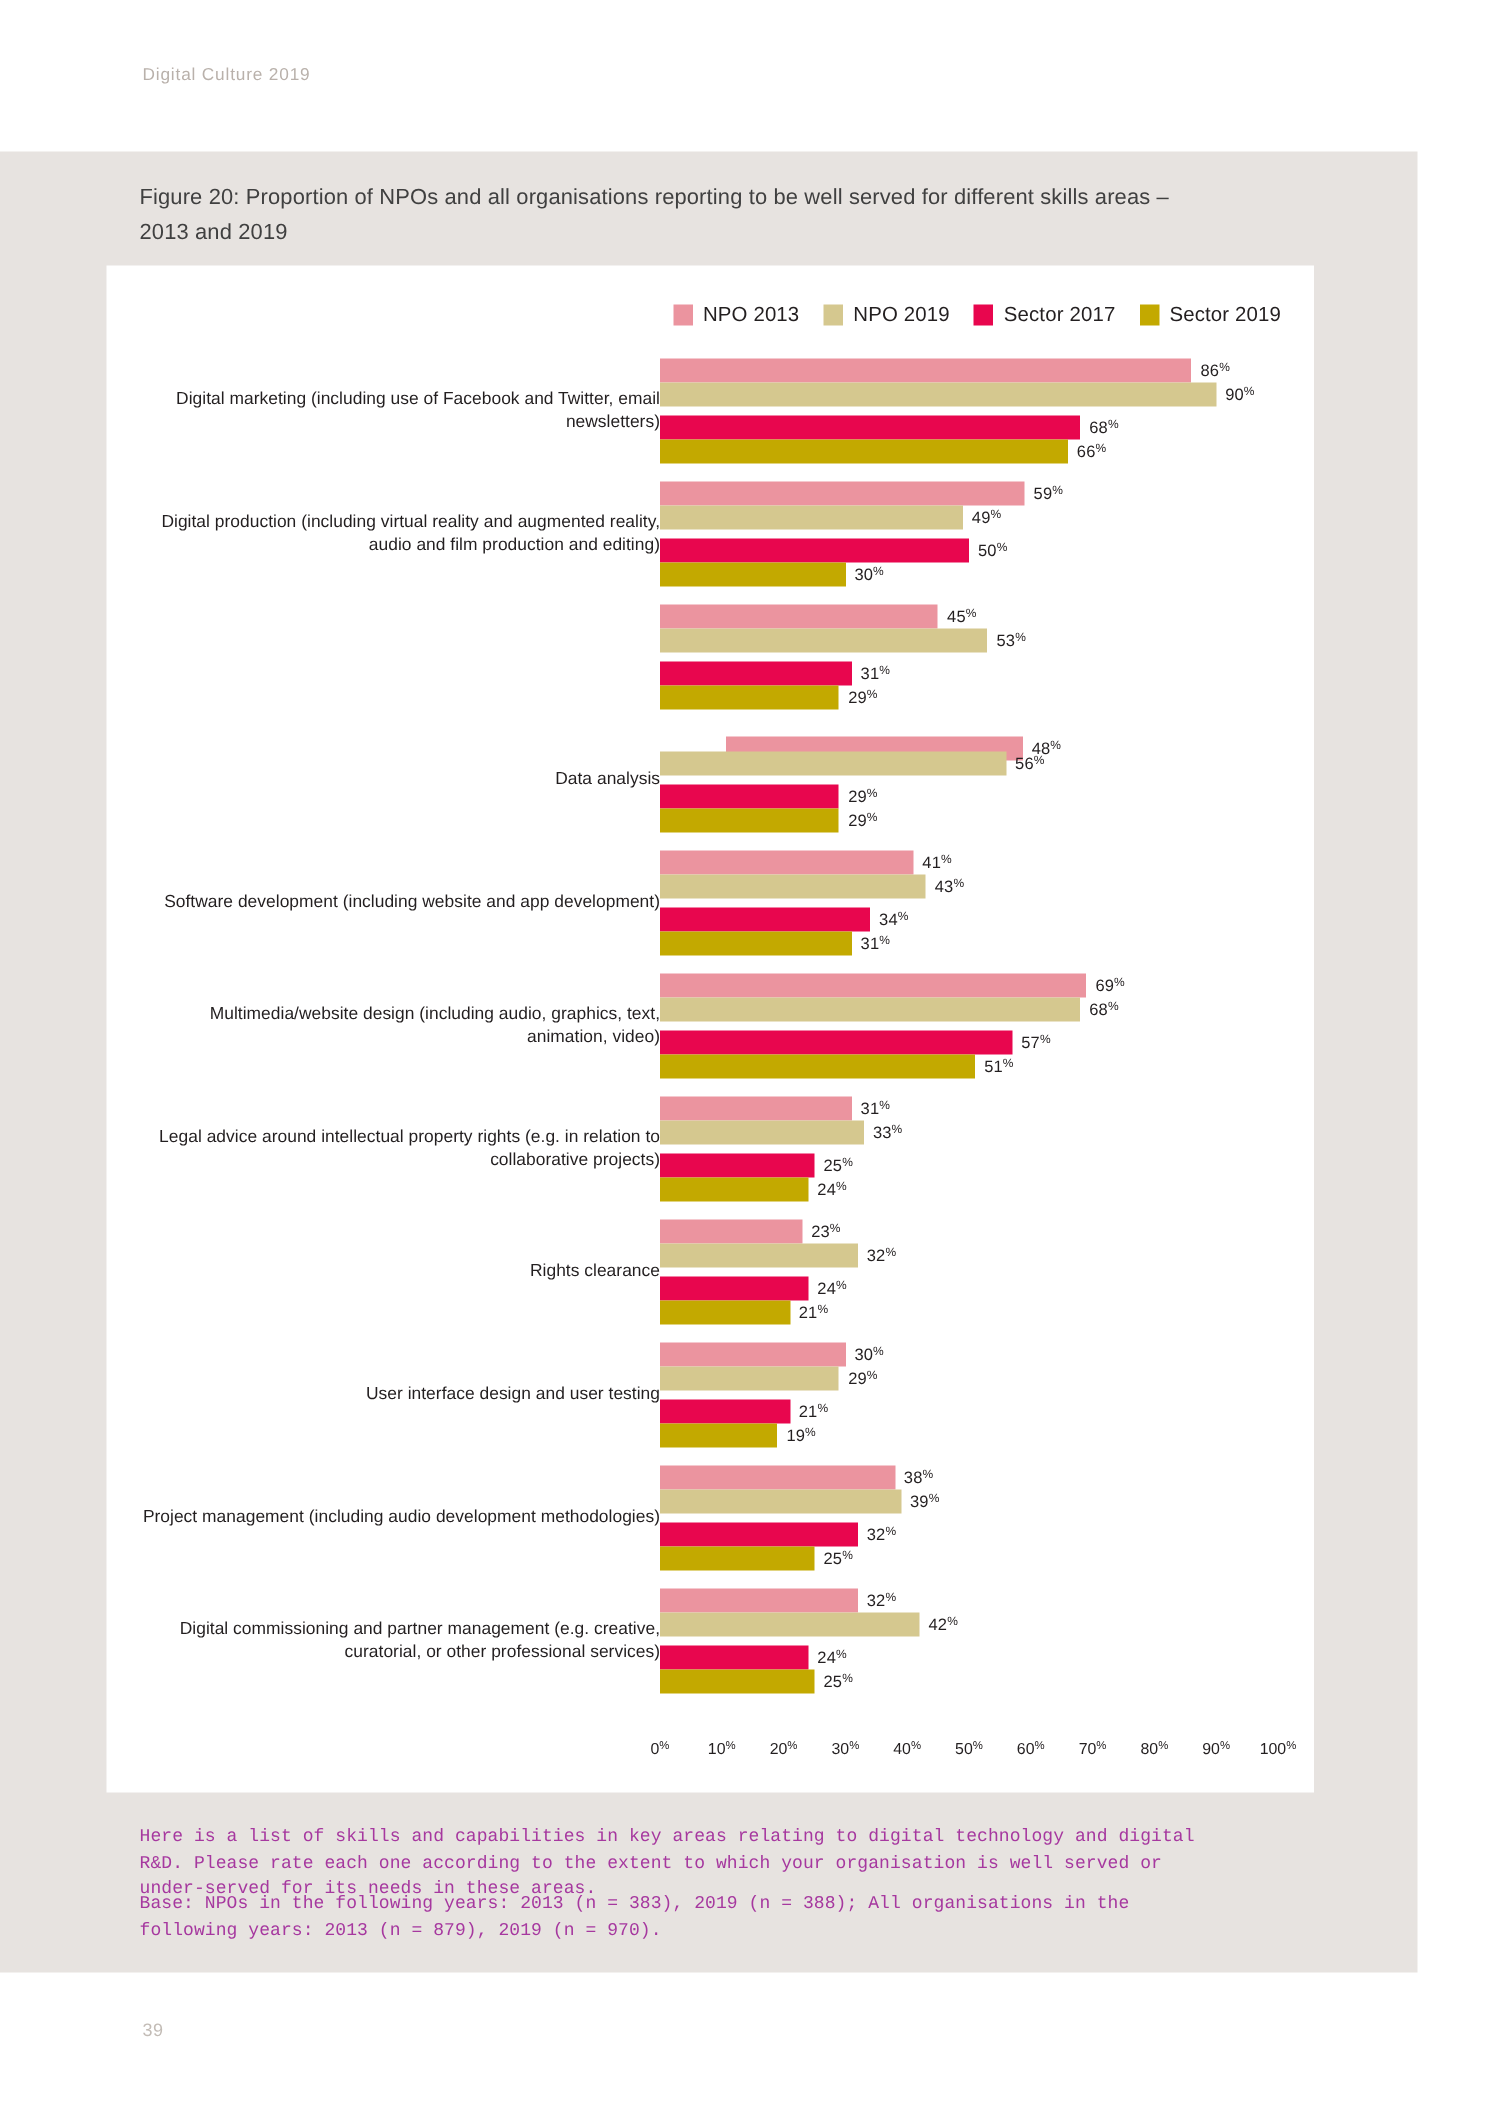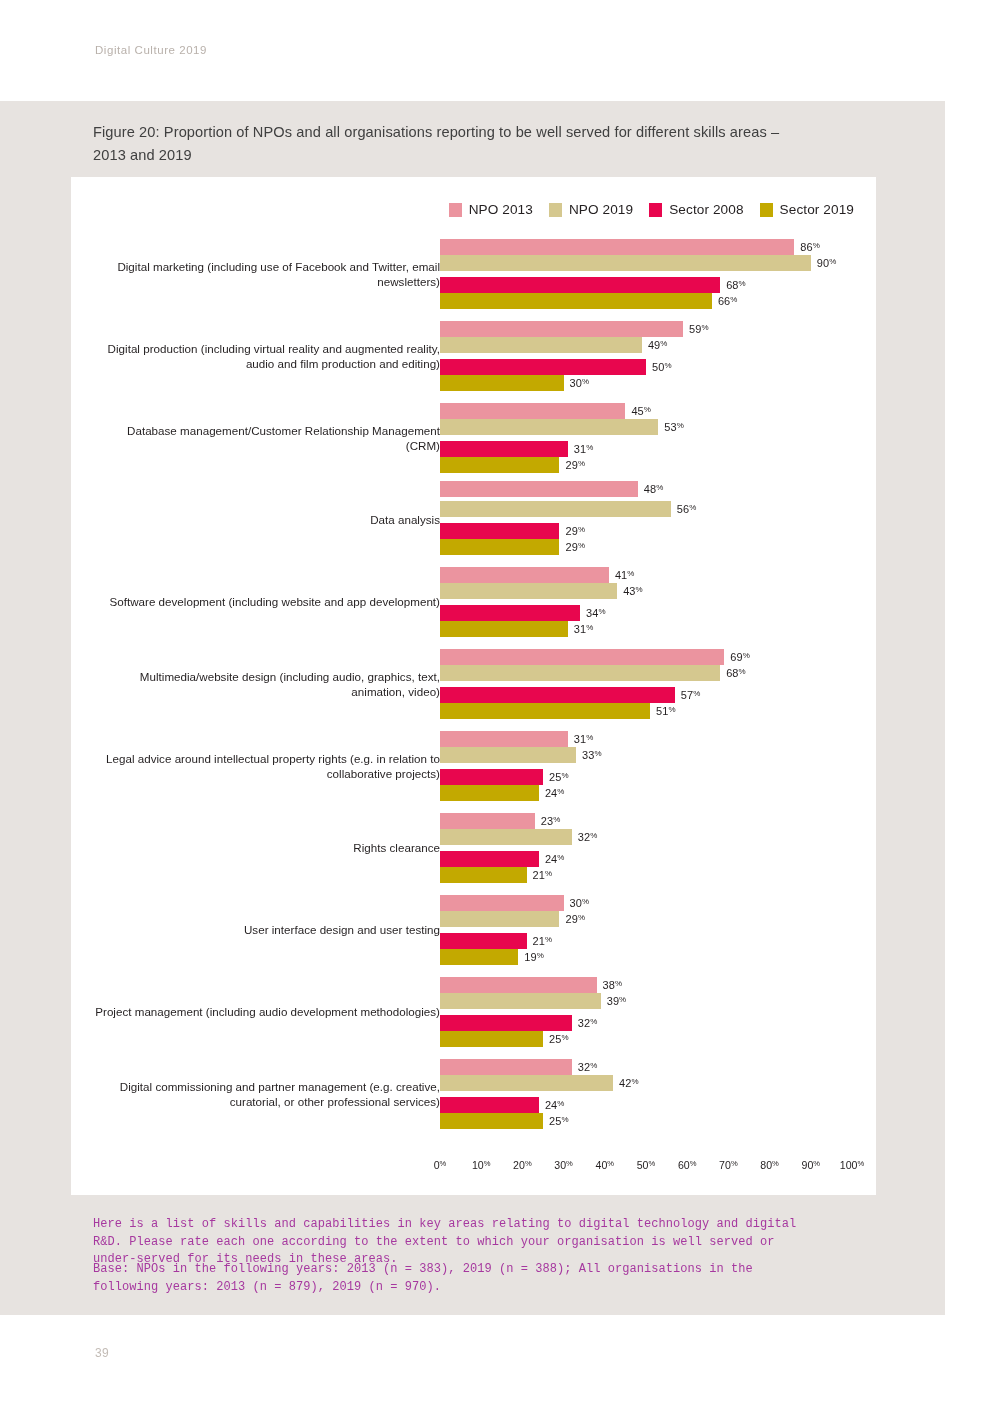--- a/index.html
+++ b/index.html
@@ -196,21 +196,21 @@
       <div class="legend-item">
         <span class="legend-swatch" style="background: rgb(235, 148, 159);"></span>
         <span class="legend-label">NPO 2013</span>
       </div>
       <div class="legend-item">
         <span class="legend-swatch" style="background: rgb(213, 200, 143);"></span>
         <span class="legend-label">NPO 2019</span>
       </div>
       <div class="legend-item">
         <span class="legend-swatch" style="background: rgb(232, 6, 78);"></span>
-        <span class="legend-label">Sector 2008</span>
+        <span class="legend-label">Sector 2017</span>
       </div>
       <div class="legend-item">
         <span class="legend-swatch" style="background: rgb(195, 169, 0);"></span>
         <span class="legend-label">Sector 2019</span>
       </div>
     </div>
 
   <div id="plot">
       <div class="grp" style="top: 0px;">
         <div class="grp-label">Digital marketing (including use of Facebook and Twitter, email newsletters)</div>
@@ -248,21 +248,20 @@
             <div class="bar" style="width: 206px; background: rgb(232, 6, 78);"></div>
             <div class="bar-value" style="left: 206px;">50<span class="pct">%</span></div>
           </div>
           <div class="bar-row" style="top: 60px; width: 123.6px;">
             <div class="bar" style="width: 123.6px; background: rgb(195, 169, 0);"></div>
             <div class="bar-value" style="left: 123.6px;">30<span class="pct">%</span></div>
           </div>
         </div>
       </div>
       <div class="grp" style="top: 164px;">
-        <div class="grp-label">Database management/Customer Relationship Management (CRM)</div>
         <div class="bars">
           <div class="bar-row" style="top: 6px; width: 185.4px;">
             <div class="bar" style="width: 185.4px; background: rgb(235, 148, 159);"></div>
             <div class="bar-value" style="left: 185.4px;">45<span class="pct">%</span></div>
           </div>
           <div class="bar-row" style="top: 22px; width: 218.36px;">
             <div class="bar" style="width: 218.36px; background: rgb(213, 200, 143);"></div>
             <div class="bar-value" style="left: 218.36px;">53<span class="pct">%</span></div>
           </div>
           <div class="bar-row" style="top: 44px; width: 127.72px;">
@@ -271,21 +270,21 @@
           </div>
           <div class="bar-row" style="top: 60px; width: 119.48px;">
             <div class="bar" style="width: 119.48px; background: rgb(195, 169, 0);"></div>
             <div class="bar-value" style="left: 119.48px;">29<span class="pct">%</span></div>
           </div>
         </div>
       </div>
       <div class="grp" style="top: 246px;">
         <div class="grp-label">Data analysis</div>
         <div class="bars">
-          <div class="bar-row" style="top: 2px; width: 225px;">
+          <div class="bar-row" style="top: 12px; width: 225px; margin-left: 44px;">
             <div class="bar" style="width: 197.76px; background: rgb(235, 148, 159);"></div>
             <div class="bar-value" style="left: 197.76px;">48<span class="pct">%</span></div>
           </div>
           <div class="bar-row" style="top: 22px; width: 230.72px;">
             <div class="bar" style="width: 230.72px; background: rgb(213, 200, 143);"></div>
             <div class="bar-value" style="left: 230.72px;">56<span class="pct">%</span></div>
           </div>
           <div class="bar-row" style="top: 44px; width: 119.48px;">
             <div class="bar" style="width: 119.48px; background: rgb(232, 6, 78);"></div>
             <div class="bar-value" style="left: 119.48px;">29<span class="pct">%</span></div>

